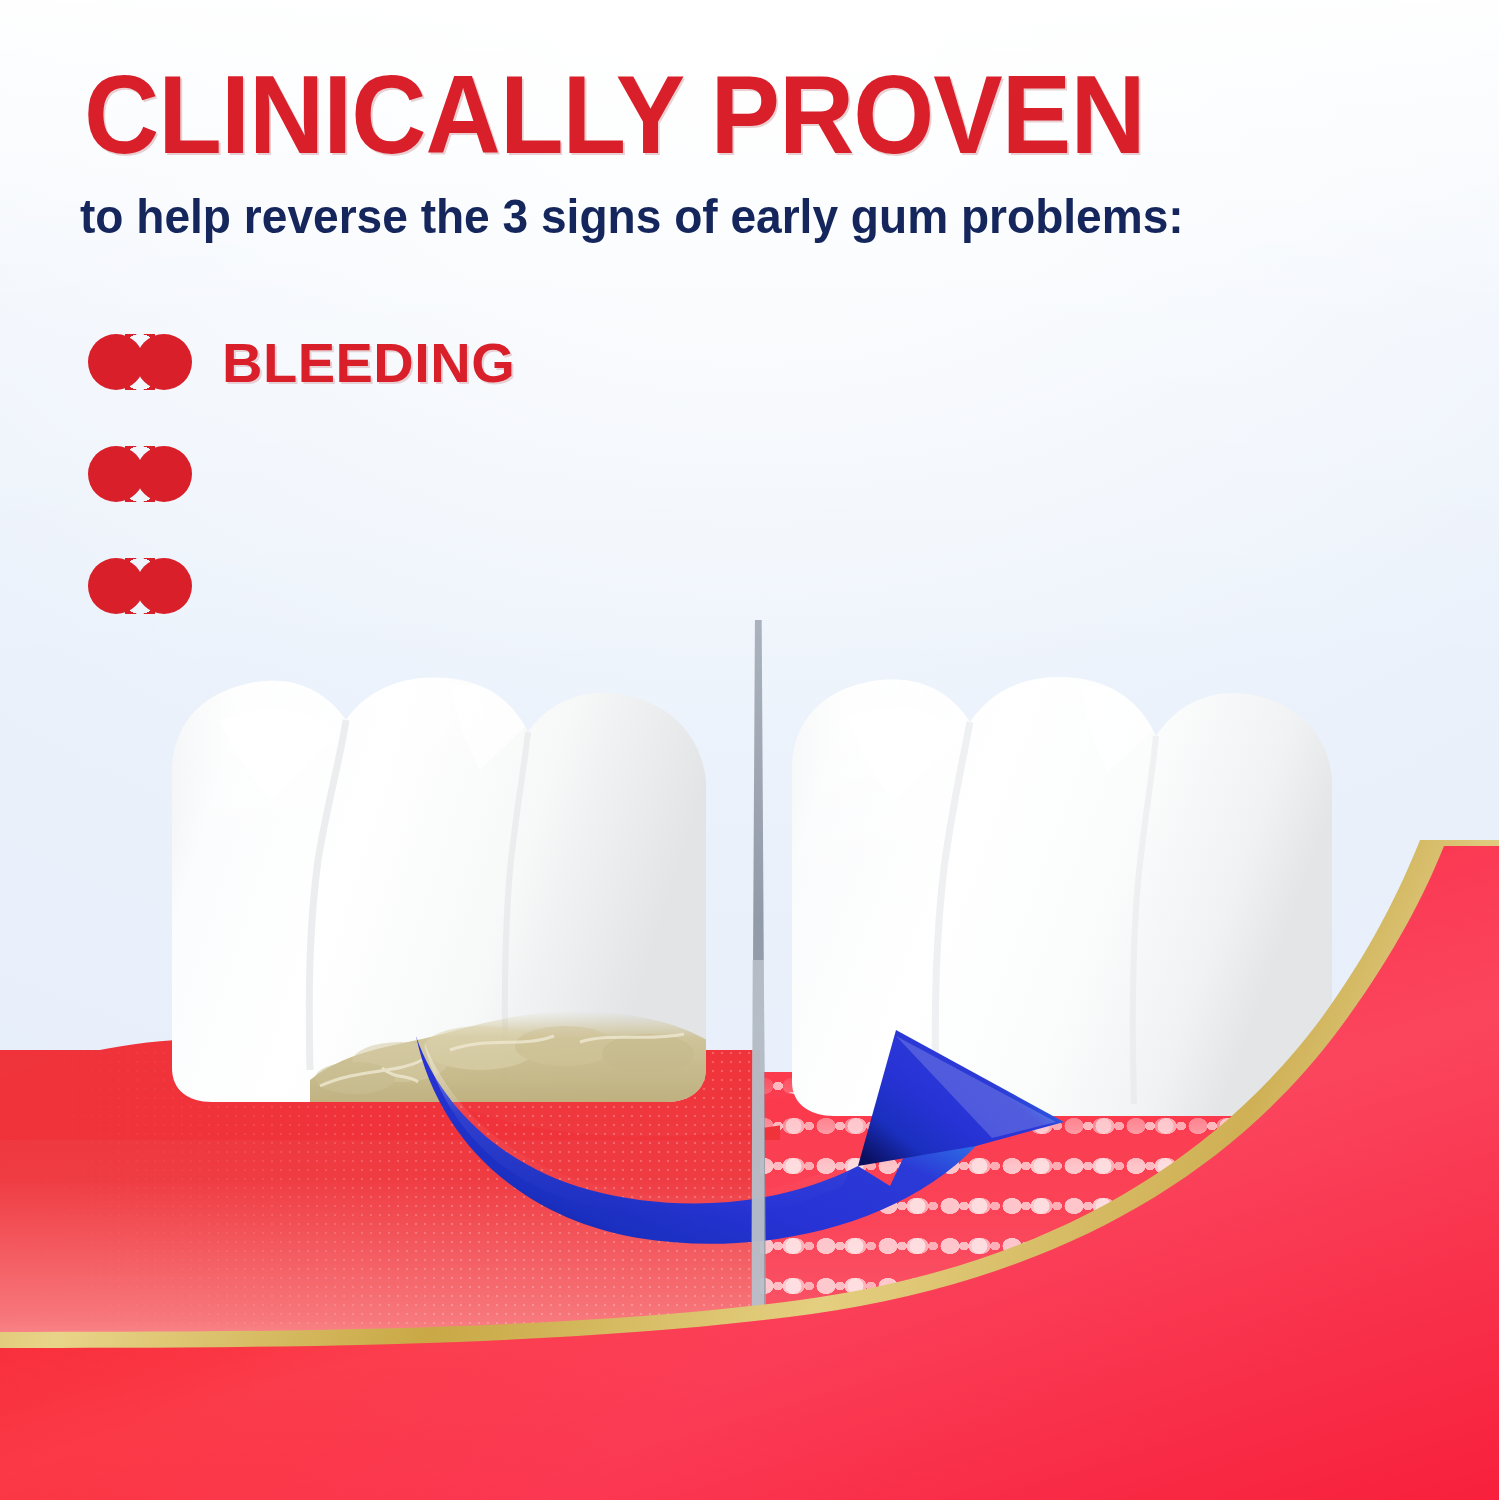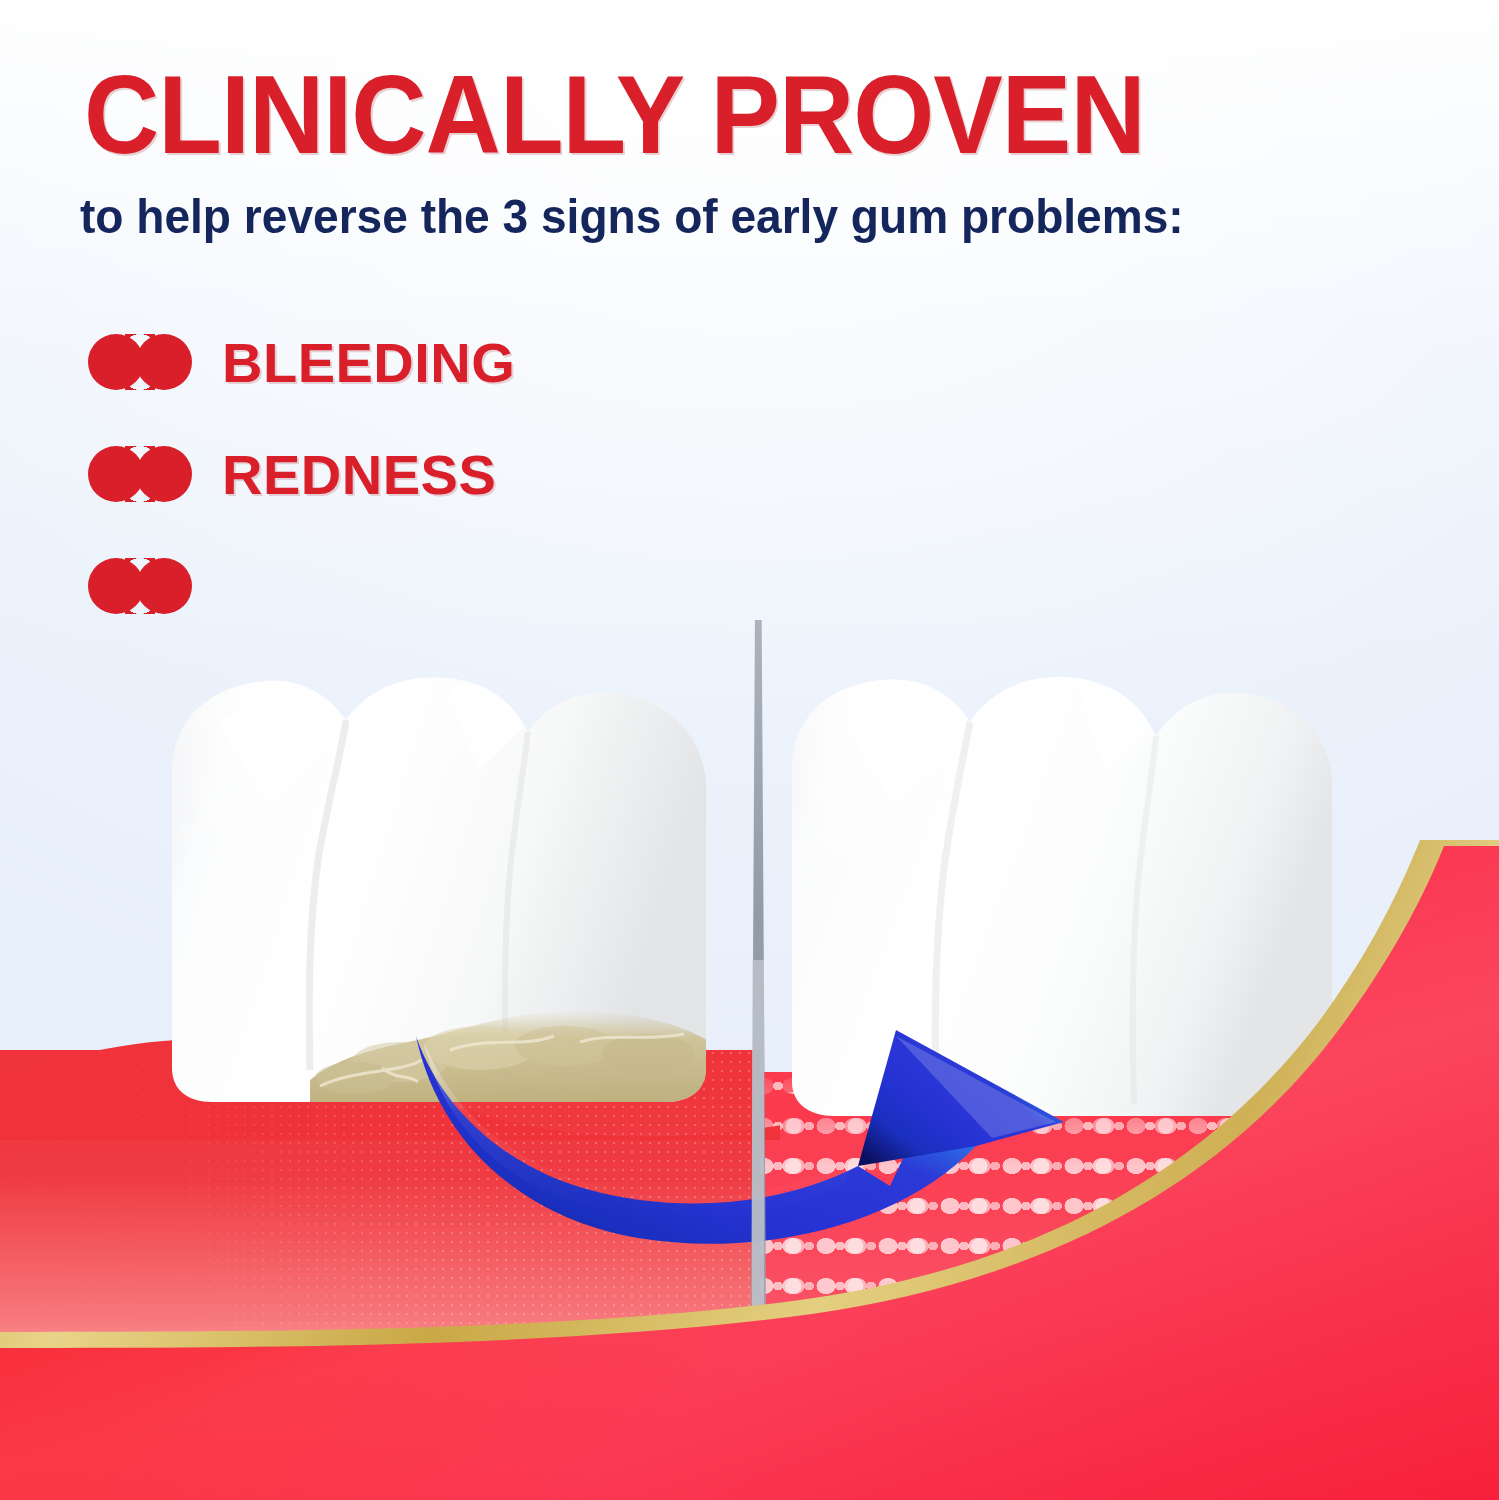--- a/index.html
+++ b/index.html
@@ -167,21 +167,20 @@
     </div>
 
     <div class="bullet-row">
       <span class="peanut">
         <span class="lobe l"></span>
           <span class="lobe r"></span>
         <span class="waist"></span>
         <span class="notch top"></span>
           <span class="notch bot"></span>
       </span>
-      <span class="bullet-label">REDNESS</span>
     </div>
 
     <div class="bullet-row">
       <span class="peanut">
         <span class="lobe l"></span>
           <span class="lobe r"></span>
         <span class="waist"></span>
         <span class="notch top"></span>
           <span class="notch bot"></span>
       </span>

